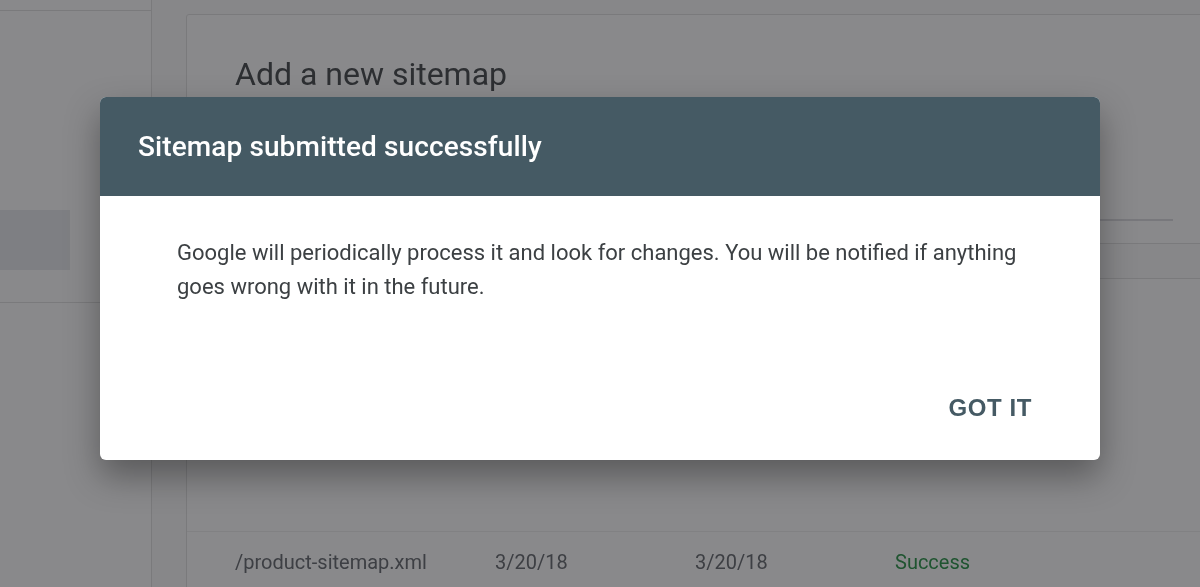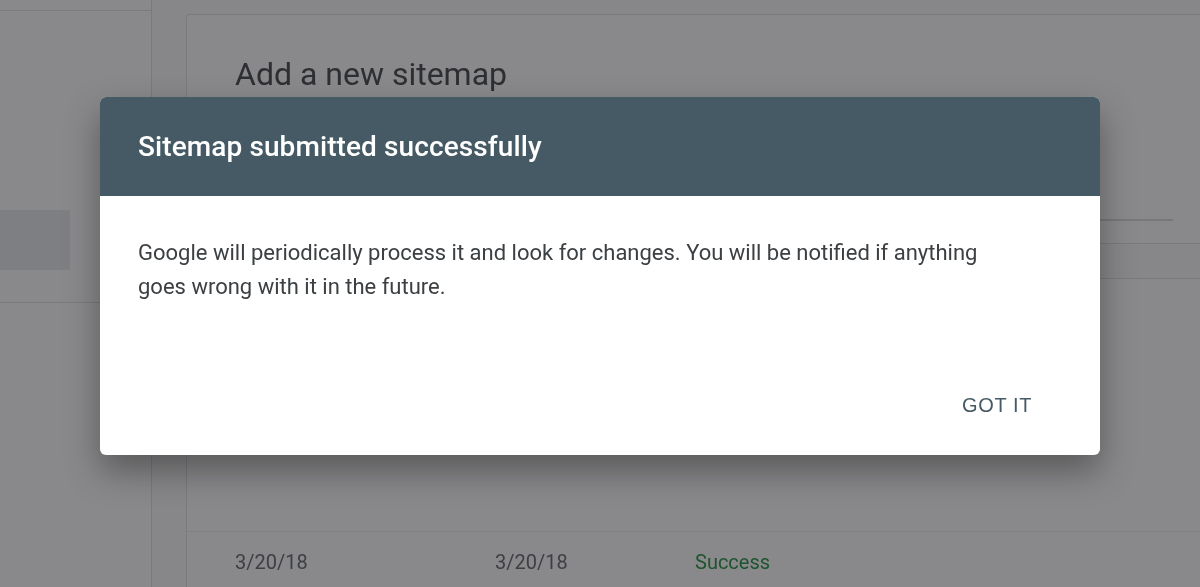--- a/index.html
+++ b/index.html
@@ -149,32 +149,33 @@
       letter-spacing: 0.1px;
     }
     .dialog-body {
       padding: 40px 38px 30px 38px;
     }
     .dialog-text {
       font-size: 22px;
       line-height: 1.55;
       color: #3c4043;
       max-width: 880px;
+      margin-left: 39px;
     }
     .dialog-actions {
       display: flex;
       justify-content: flex-end;
       padding: 50px 54px 28px 38px;
     }
     .btn-gotit {
       background: transparent;
       border: none;
       color: #455a64;
-      font-size: 20px;
-      font-weight: 400;
+      font-size: 24px;
+      font-weight: 700;
       letter-spacing: 0.6px;
       cursor: pointer;
       padding: 10px 14px;
       border-radius: 4px;
     }
   </style>
 </head>
 <body>
 
 <div class="page">
@@ -187,20 +188,21 @@
   <div class="content">
 
     <div class="card card-top">
       <div class="section-title">Add a new sitemap</div>
       <div class="url-row"></div>
     </div>
 
     <div class="card card-table">
 
       <div class="trow r3">
+        <span>/product-sitemap.xml</span>
         <span>3/20/18</span>
         <span>3/20/18</span>
         <span class="status-success">Success</span>
       </div>
 
     </div>
   </div>
 </div>
 
 <div class="scrim"></div>

